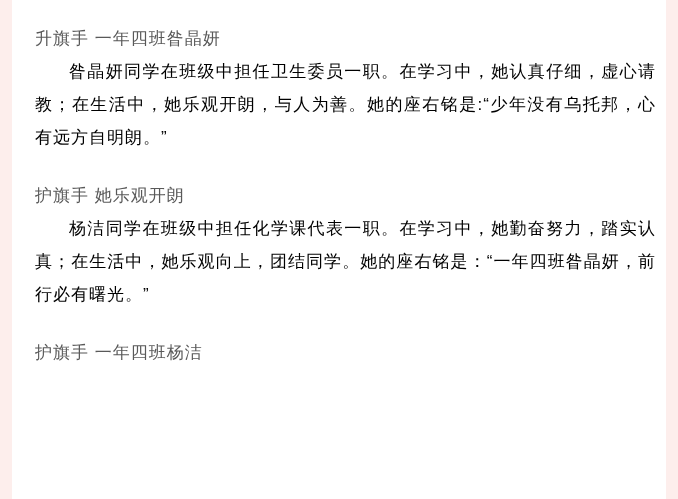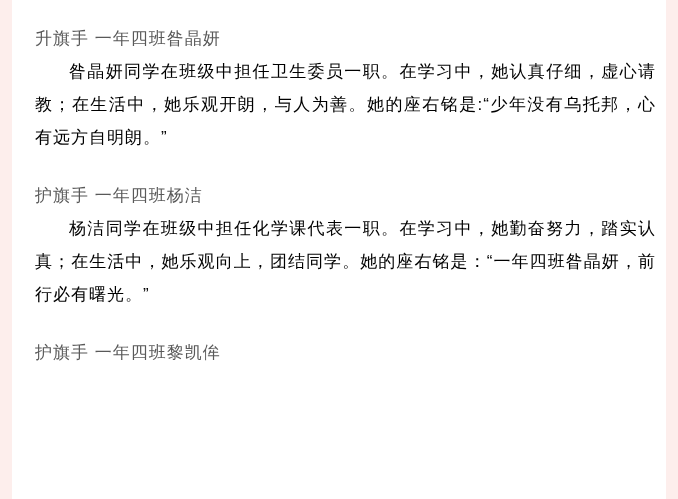--- a/index.html
+++ b/index.html
@@ -63,22 +63,22 @@
   <div class="edge-strip right"></div>
 
   <div class="content">
 
     <div class="section">
       <h2 class="section-heading">升旗手 一年四班昝晶妍</h2>
       <p class="section-paragraph">昝晶妍同学在班级中担任卫生委员一职。在学习中，她认真仔细，虚心请教；在生活中，她乐观开朗，与人为善。她的座右铭是:“少年没有乌托邦，心有远方自明朗。”</p>
     </div>
 
     <div class="section">
-      <h2 class="section-heading">护旗手 一年四班杨洁</h2>
+      <h2 class="section-heading">护旗手 她乐观开朗</h2>
       <p class="section-paragraph">杨洁同学在班级中担任化学课代表一职。在学习中，她勤奋努力，踏实认真；在生活中，她乐观向上，团结同学。她的座右铭是：“一年四班昝晶妍，前行必有曙光。”</p>
     </div>
 
     <div class="section">
-      <h2 class="section-heading">护旗手 一年四班黎凯侔</h2>
+      <h2 class="section-heading">护旗手 一年四班杨洁</h2>
     </div>
 
   </div>
 </div>
 
 </body></html>

